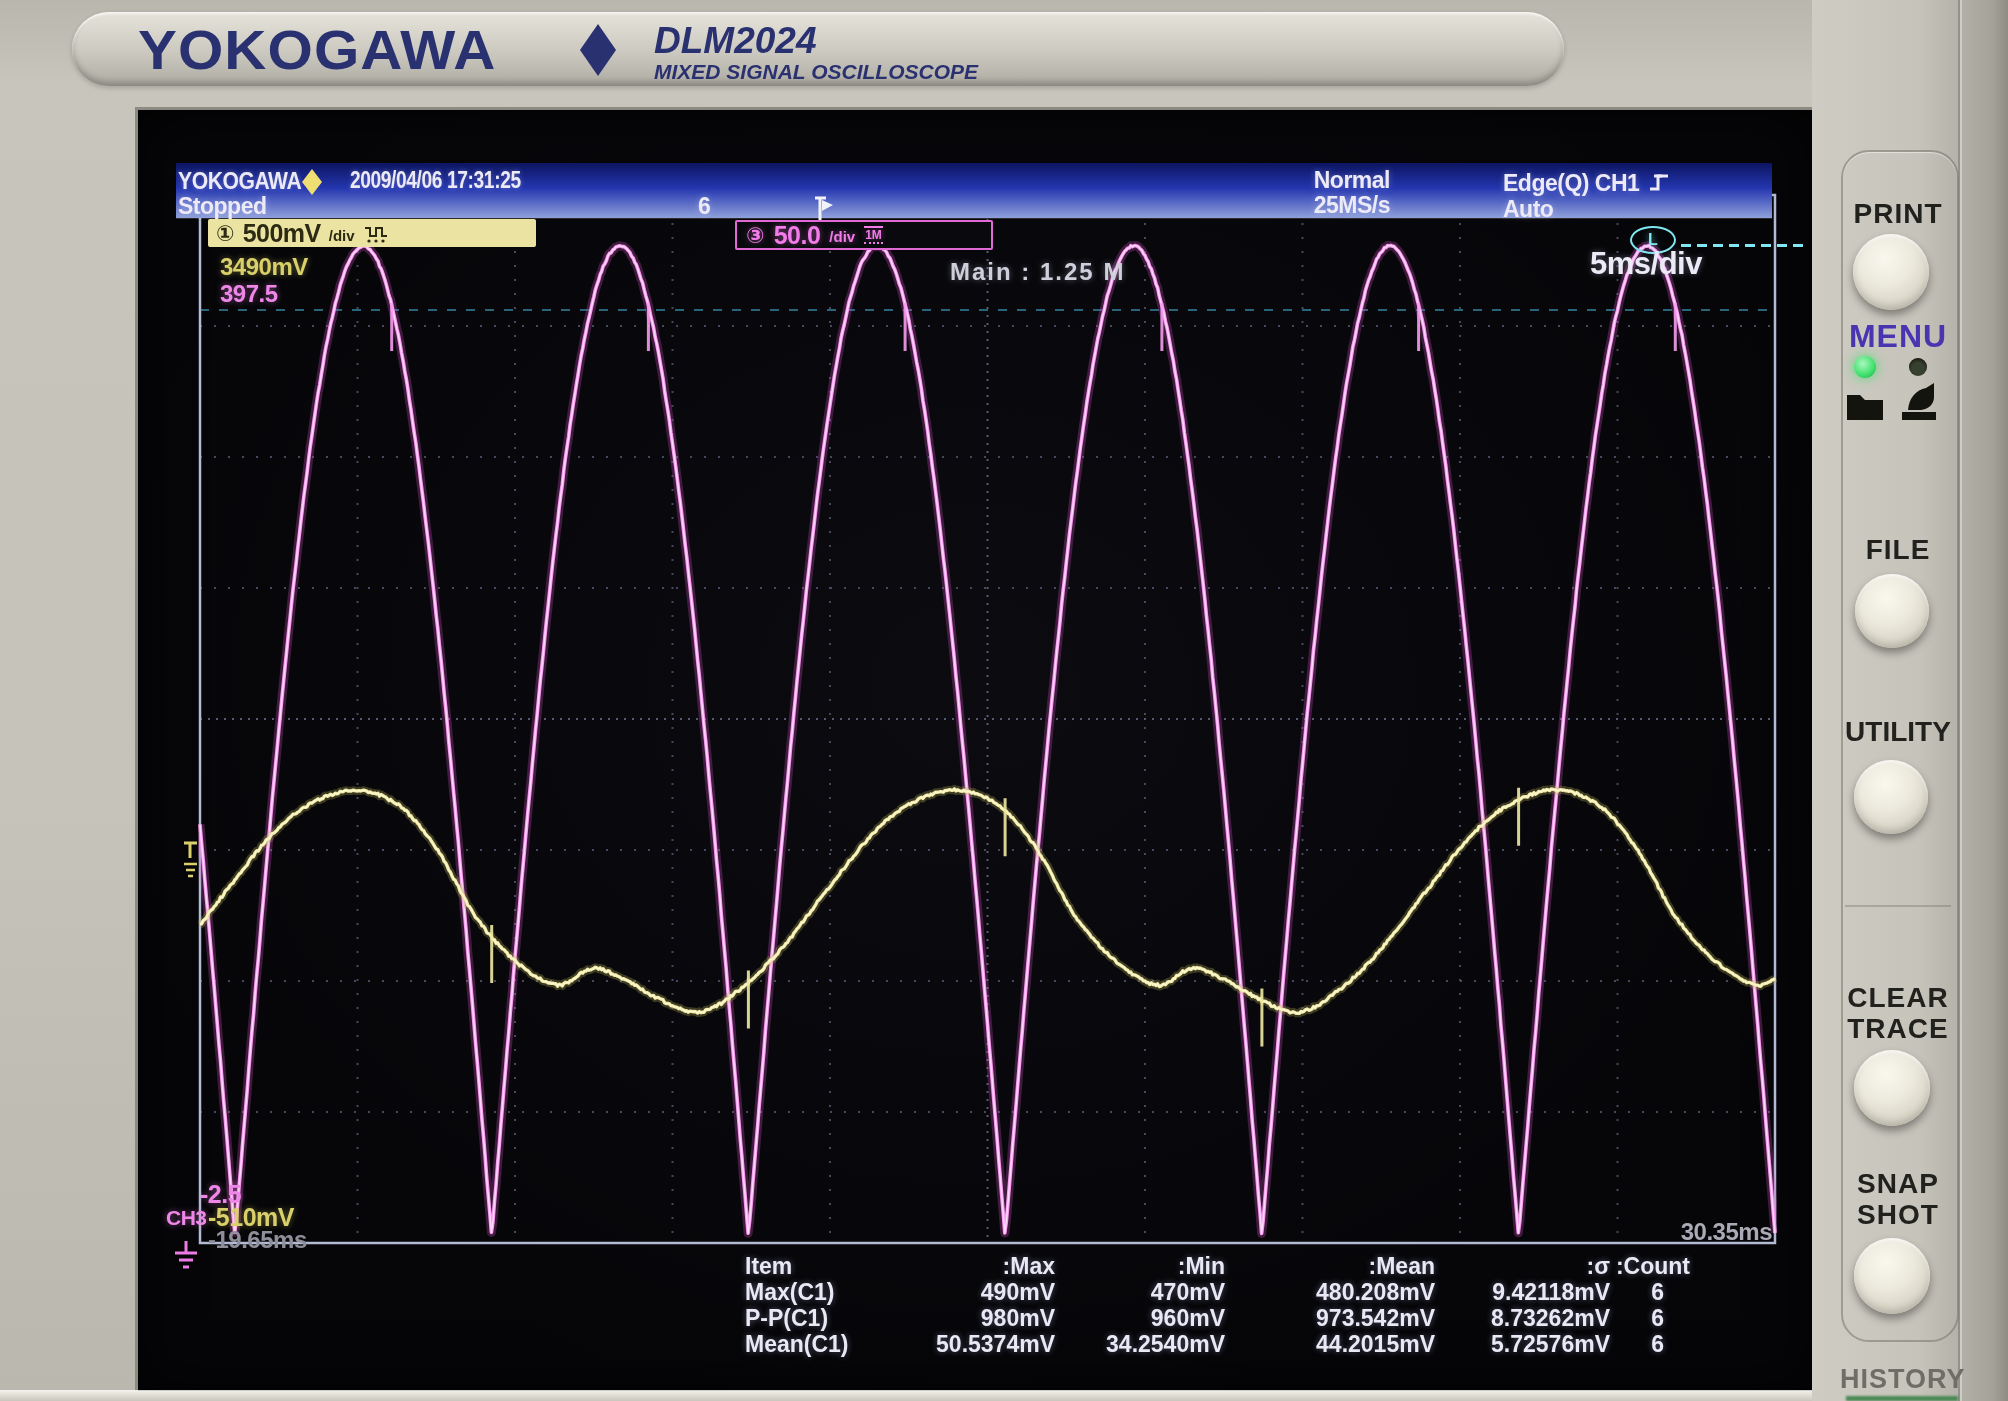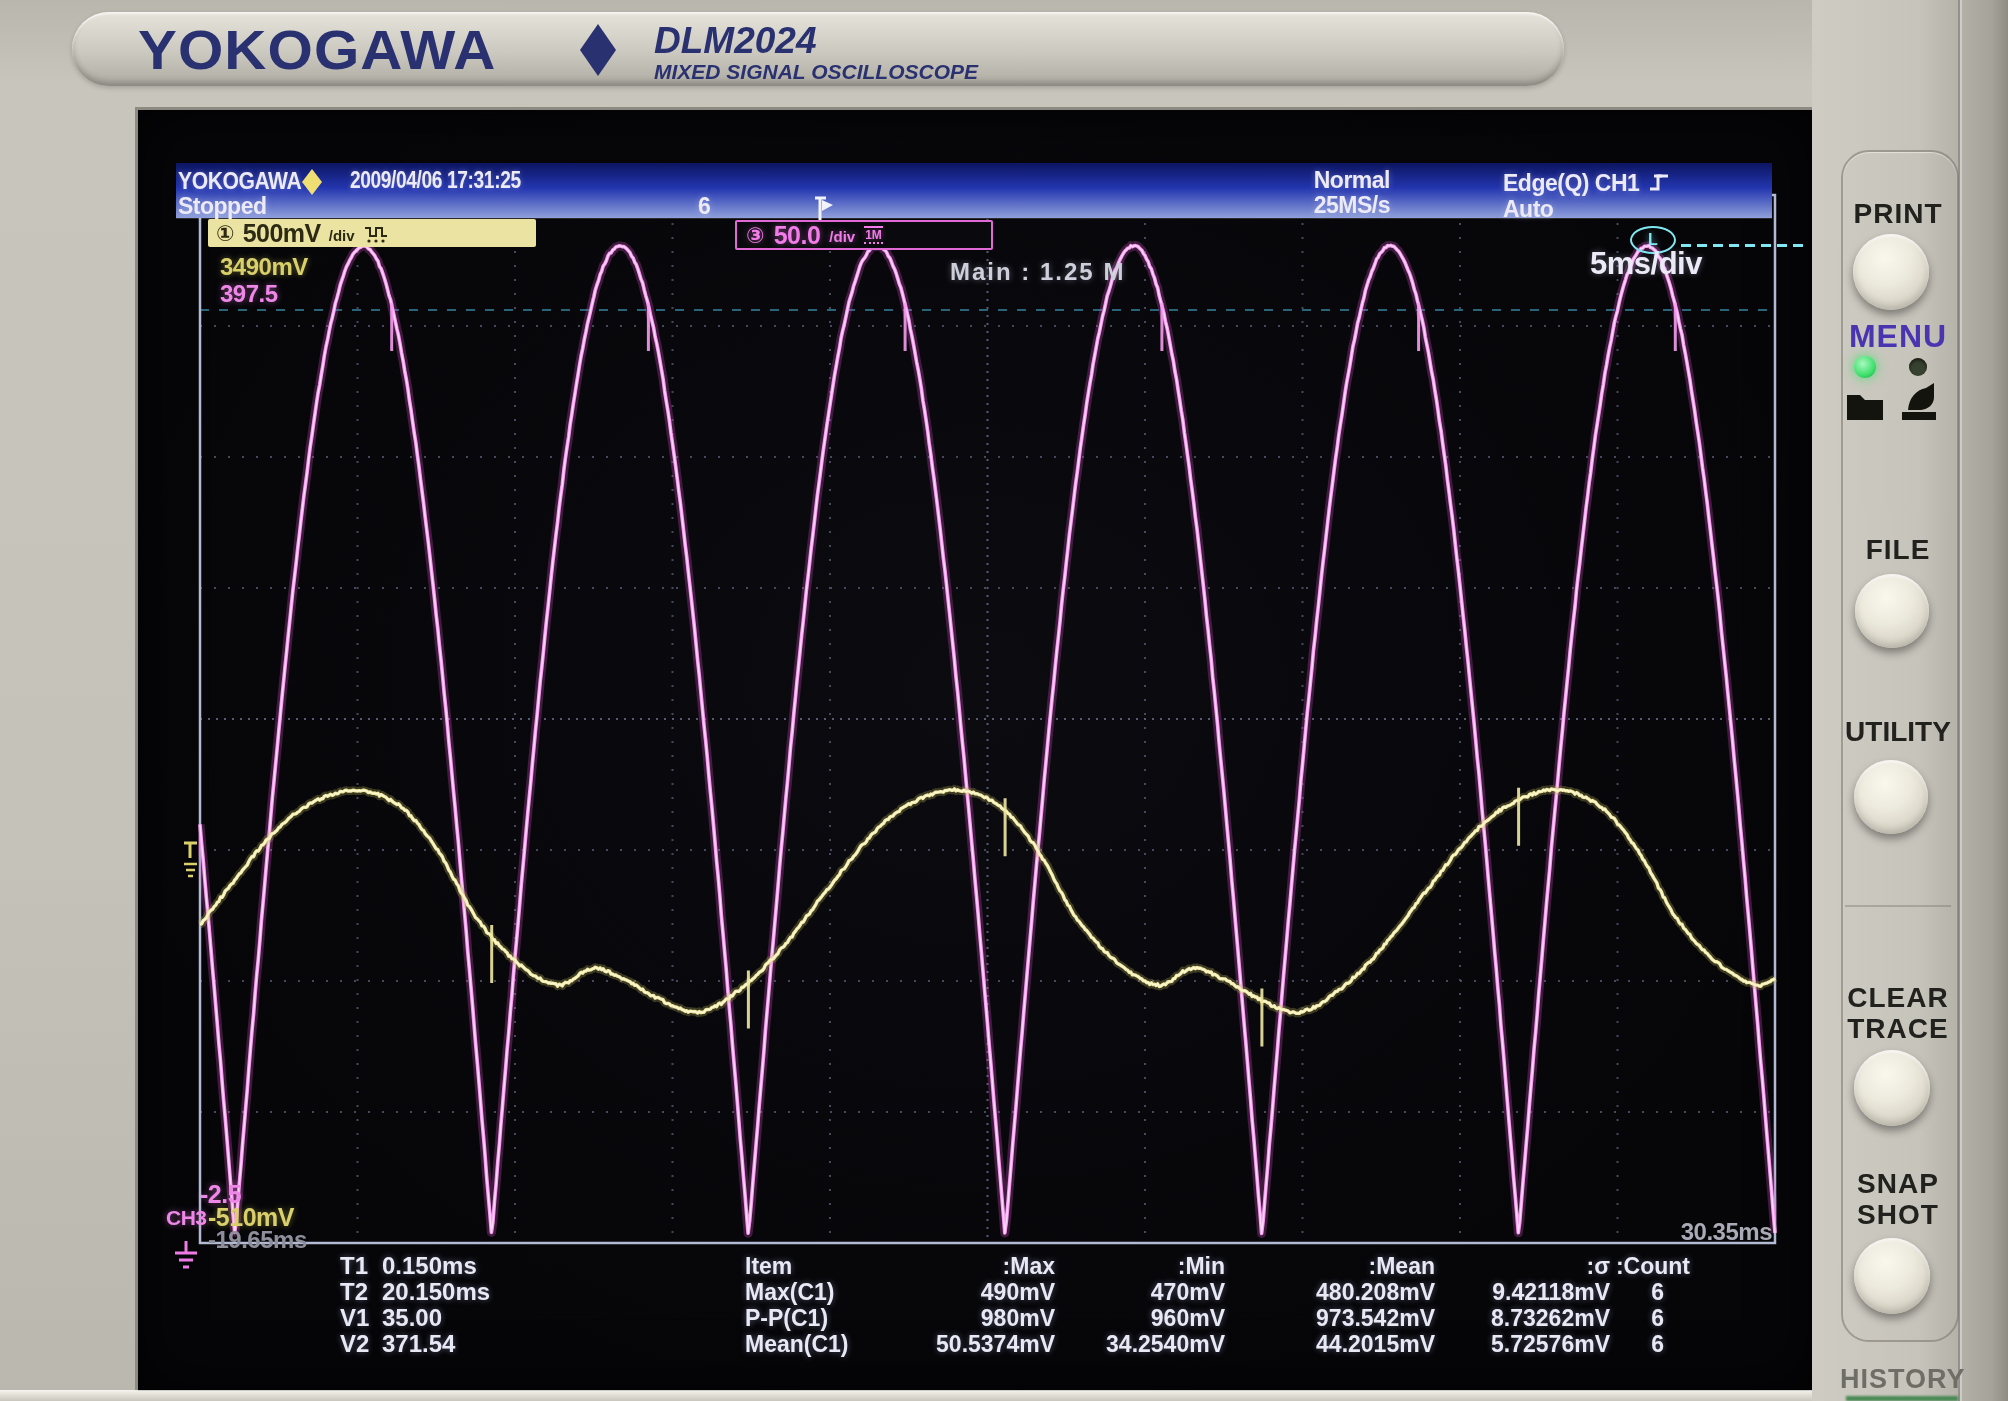--- a/index.html
+++ b/index.html
@@ -173,38 +173,20 @@
   <div class="abs st" style="left:200px;top:1180px;font-size:25px;color:#ef87e8;text-shadow:0 0 6px rgba(240,130,230,.5);">-2.5</div>
   <div class="abs st" style="left:166px;top:1206px;font-size:21px;color:#ef87e8;text-shadow:0 0 6px rgba(240,130,230,.5);">CH3</div>
   <div class="abs st" style="left:208px;top:1203px;font-size:25px;color:#d9d06b;text-shadow:0 0 6px rgba(220,210,90,.45);">-510mV</div>
   <div class="abs st" style="left:208px;top:1226px;font-size:24px;color:#8f8f9c;text-shadow:none;">-19.65ms</div>
   <svg class="abs" style="left:172px;top:1240px;" width="28" height="36">
     <path d="M14 1 V13" stroke="#ee7ae4" stroke-width="3"></path>
     <path d="M3 13 H25 M7 20 H21 M11 27 H17" stroke="#ee7ae4" stroke-width="3"></path>
   </svg>
   <div class="abs st" style="left:1630px;top:1218px;width:142px;text-align:right;font-size:24px;color:#aaaab6;text-shadow:none;">30.35ms</div>
 
-  <div class="abs" id="cursor-block">
-      <div class="crow">
-        <span class="cl">T1</span>
-        <span>0.150ms</span>
-      </div>
-      <div class="crow">
-        <span class="cl">T2</span>
-        <span>20.150ms</span>
-      </div>
-      <div class="crow">
-        <span class="cl">V1</span>
-        <span>35.00</span>
-      </div>
-      <div class="crow">
-        <span class="cl">V2</span>
-        <span>371.54</span>
-      </div>
-    </div>
 
   <div class="abs" id="measure-block">
       <div class="mi">Item</div>
       <div class="mh pad2">:Max</div>
       <div class="mh pad">:Min</div>
       <div class="mh pad">:Mean</div>
       <div class="mh pad3">:σ</div>
       <div class="mh">:Count</div>
       <div class="mi">Max(C1)</div>
       <div class="mv">490mV</div>

